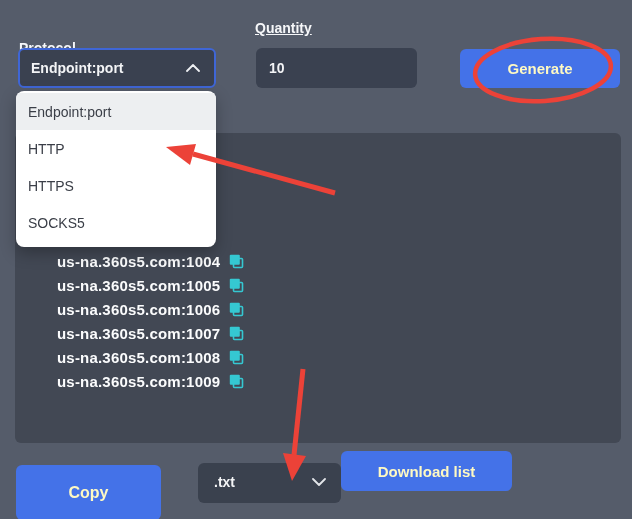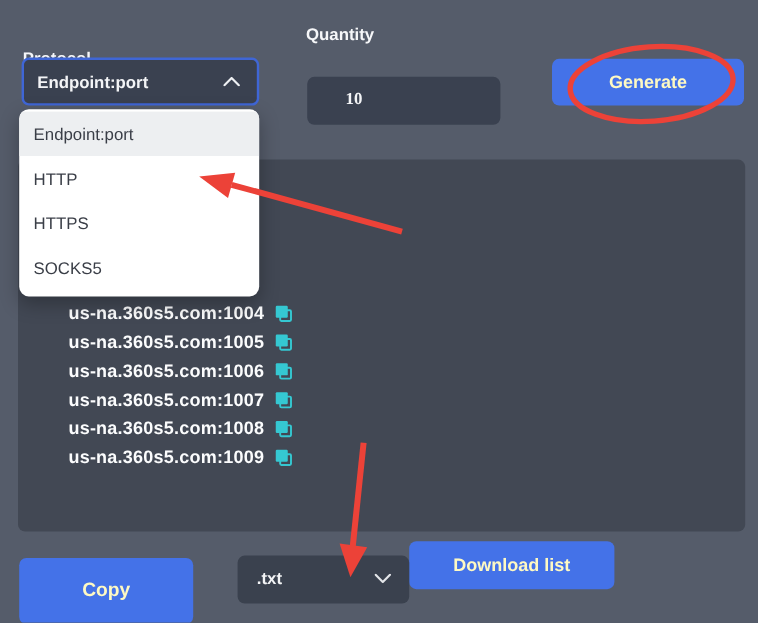--- a/index.html
+++ b/index.html
@@ -6,35 +6,35 @@
   html,body { background:#555c6a; }
   body { font-family:"Liberation Sans", sans-serif; }
   .page {
     position:relative; width:632px; height:519px;
     background:#555c6a; overflow:hidden;
   }
   .field-label {
     position:absolute; color:#f6f7f9; font-size:14px; font-weight:bold;
   }
   #protocol-label { left:19px; top:20px;margin-top:20px; }
-  #quantity-label { left:255px; top:20px; }
+  #quantity-label { left:255px; top:20px;text-decoration:underline; }
 
   .select-box {
     position:absolute; left:18px; top:48px; width:198px; height:40px;
     background:#3a4150; border:2px solid var(--select_border_blue,#3f66d6);
     border-radius:6px; display:flex; align-items:center;
     justify-content:space-between; padding:0 14px 0 11px; cursor:pointer;
   }
   .select-box .value { color:#f3f4f6; font-size:14px; font-weight:600; }
 
   .text-input {
-    position:absolute; left:256px; top:64px; width:161px; height:40px;
+    position:absolute; left:256px; top:48px; width:161px; height:40px;
     background:#3a4150; border:none; border-radius:6px; color:#f3f4f6;
-    font-size:14px; font-weight:600; padding:0 0 0 32px; outline:none;
-    font-family:Liberation Serif, serif;
+    font-size:14px; font-weight:600; padding:0 0 0 13px; outline:none;
+    font-family:Liberation Sans, sans-serif;
   }
 
   .btn {
     position:absolute; background:var(--accent_blue,#4472e8); border:none;
     border-radius:6px; color:#fef9c3; font-size:15px; font-weight:bold;
     cursor:pointer; display:flex; align-items:center; justify-content:center;
     font-family:"Liberation Sans", sans-serif;
   }
   #generate-button { left:460px; top:49px; width:160px; height:39px; }
   #copy-button     { left:16px;  top:465px; width:145px; height:55px; font-size:16px; }

